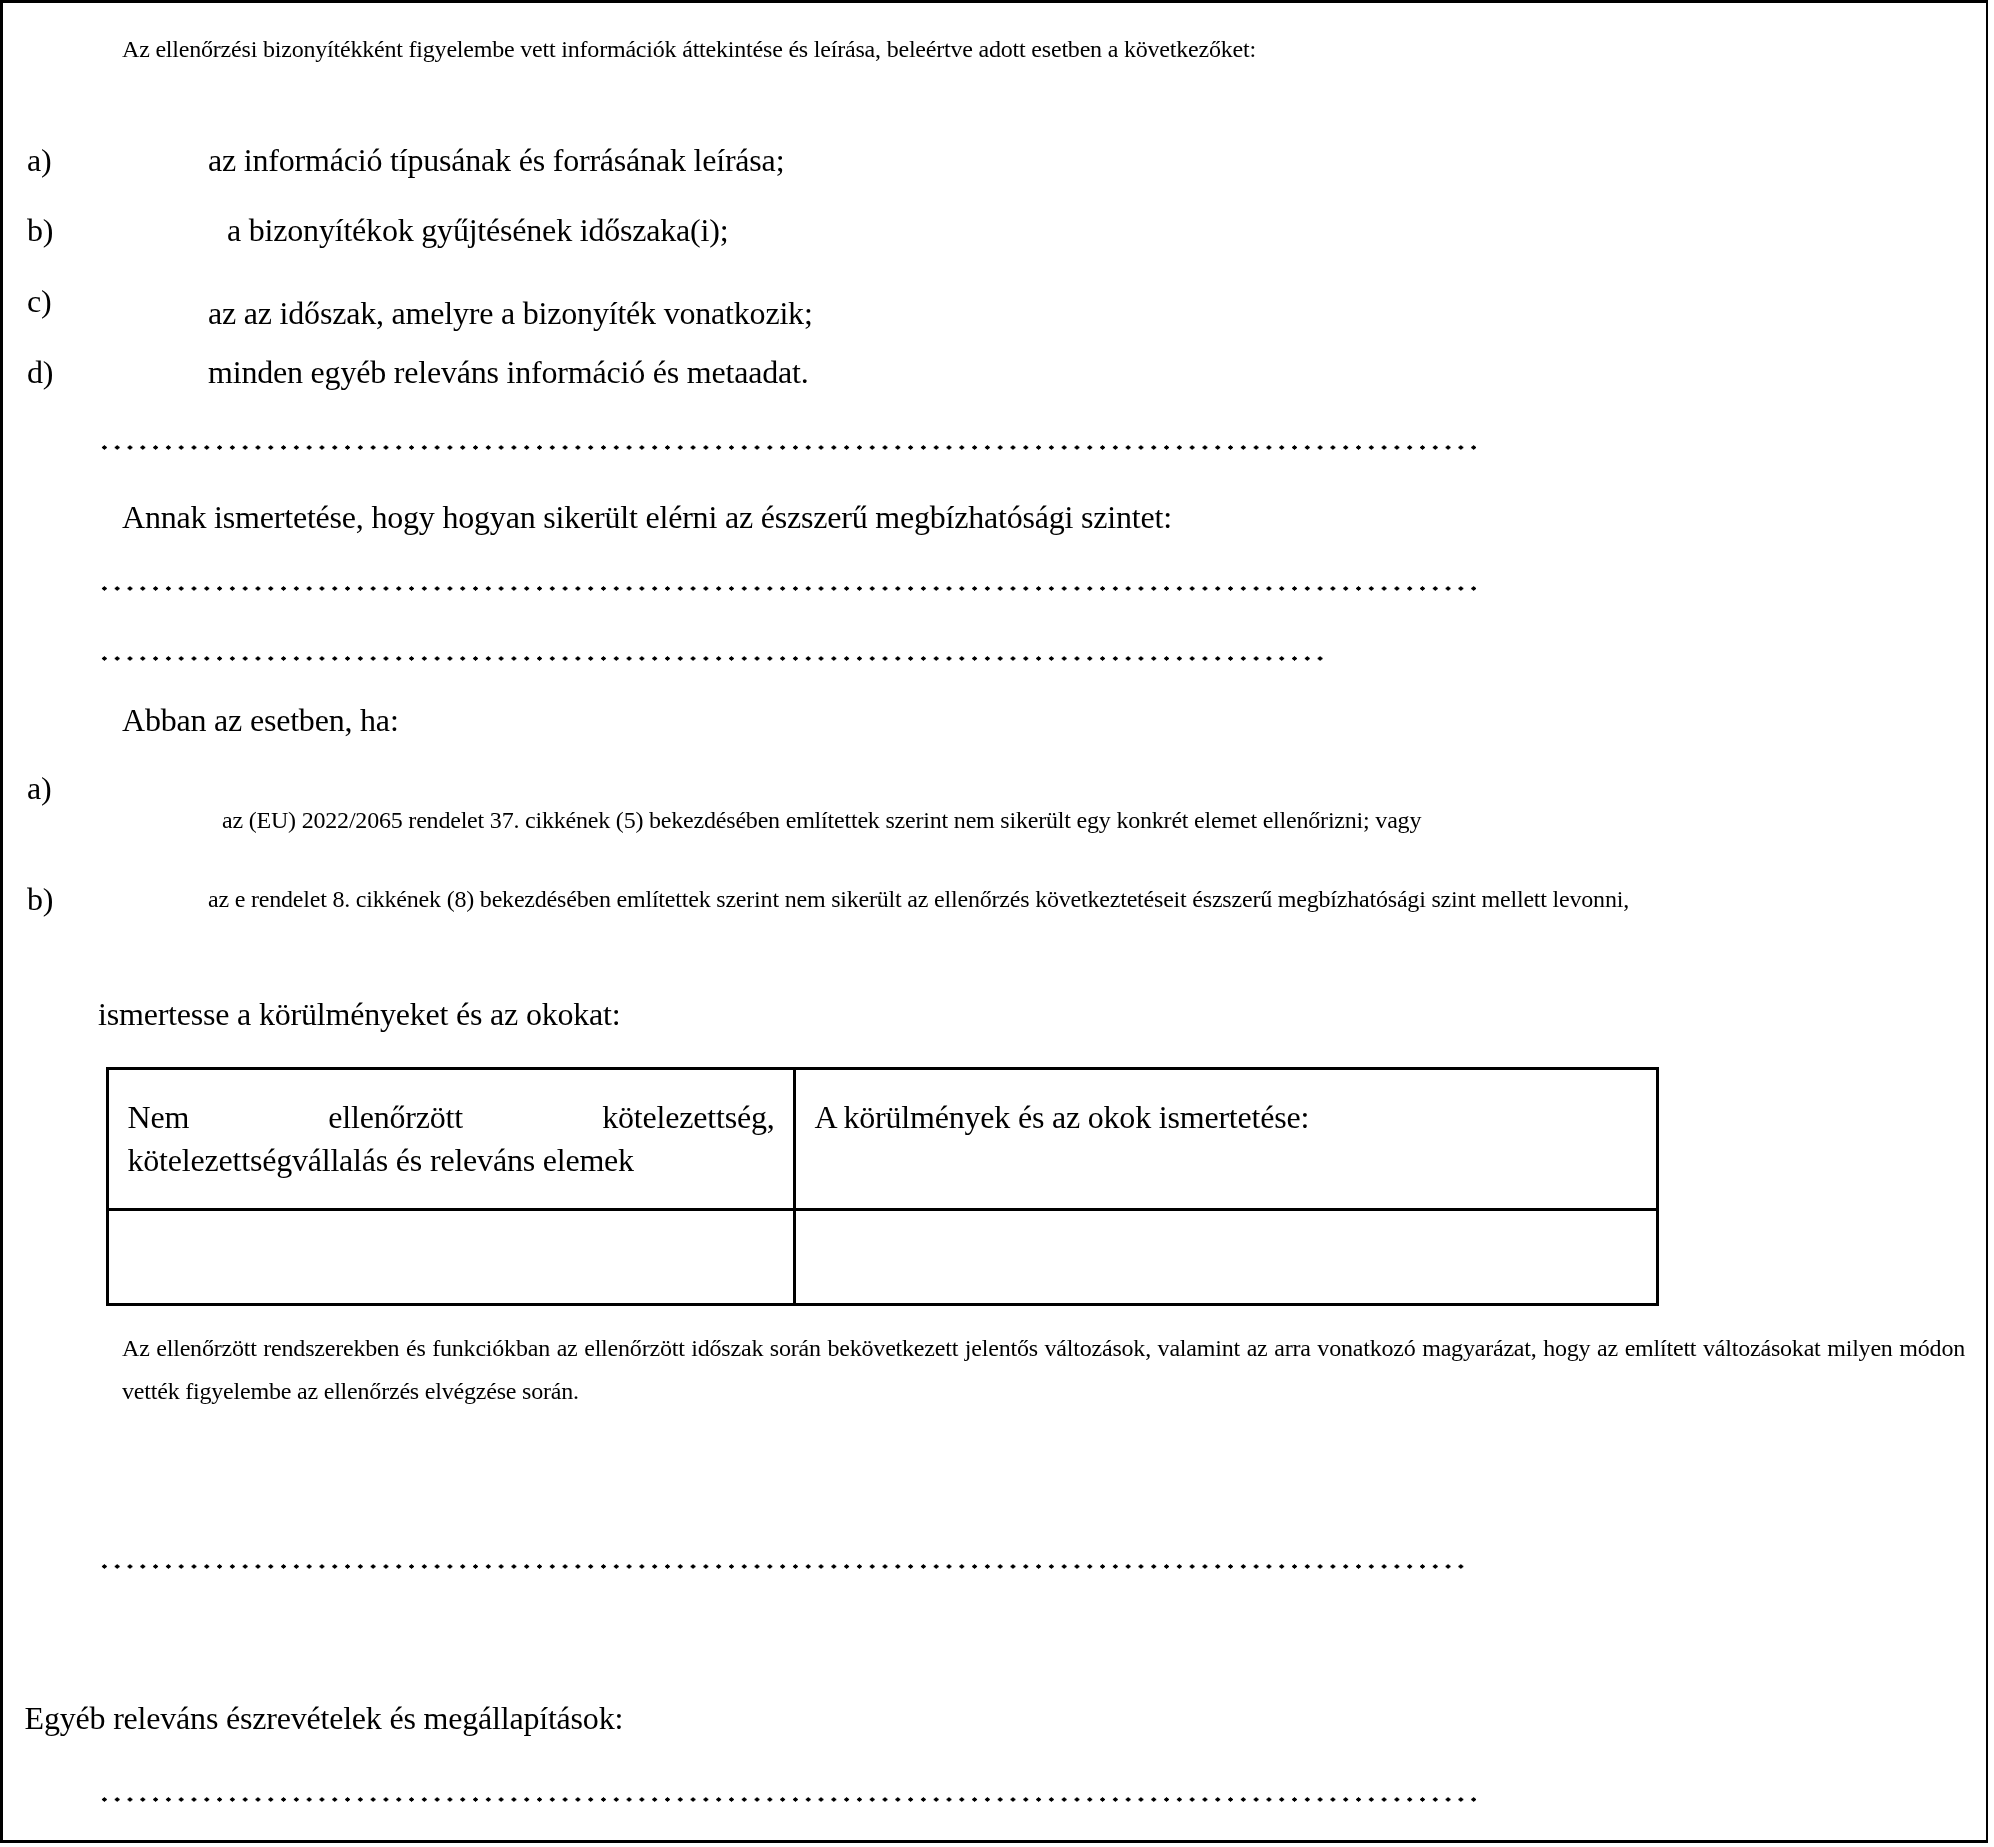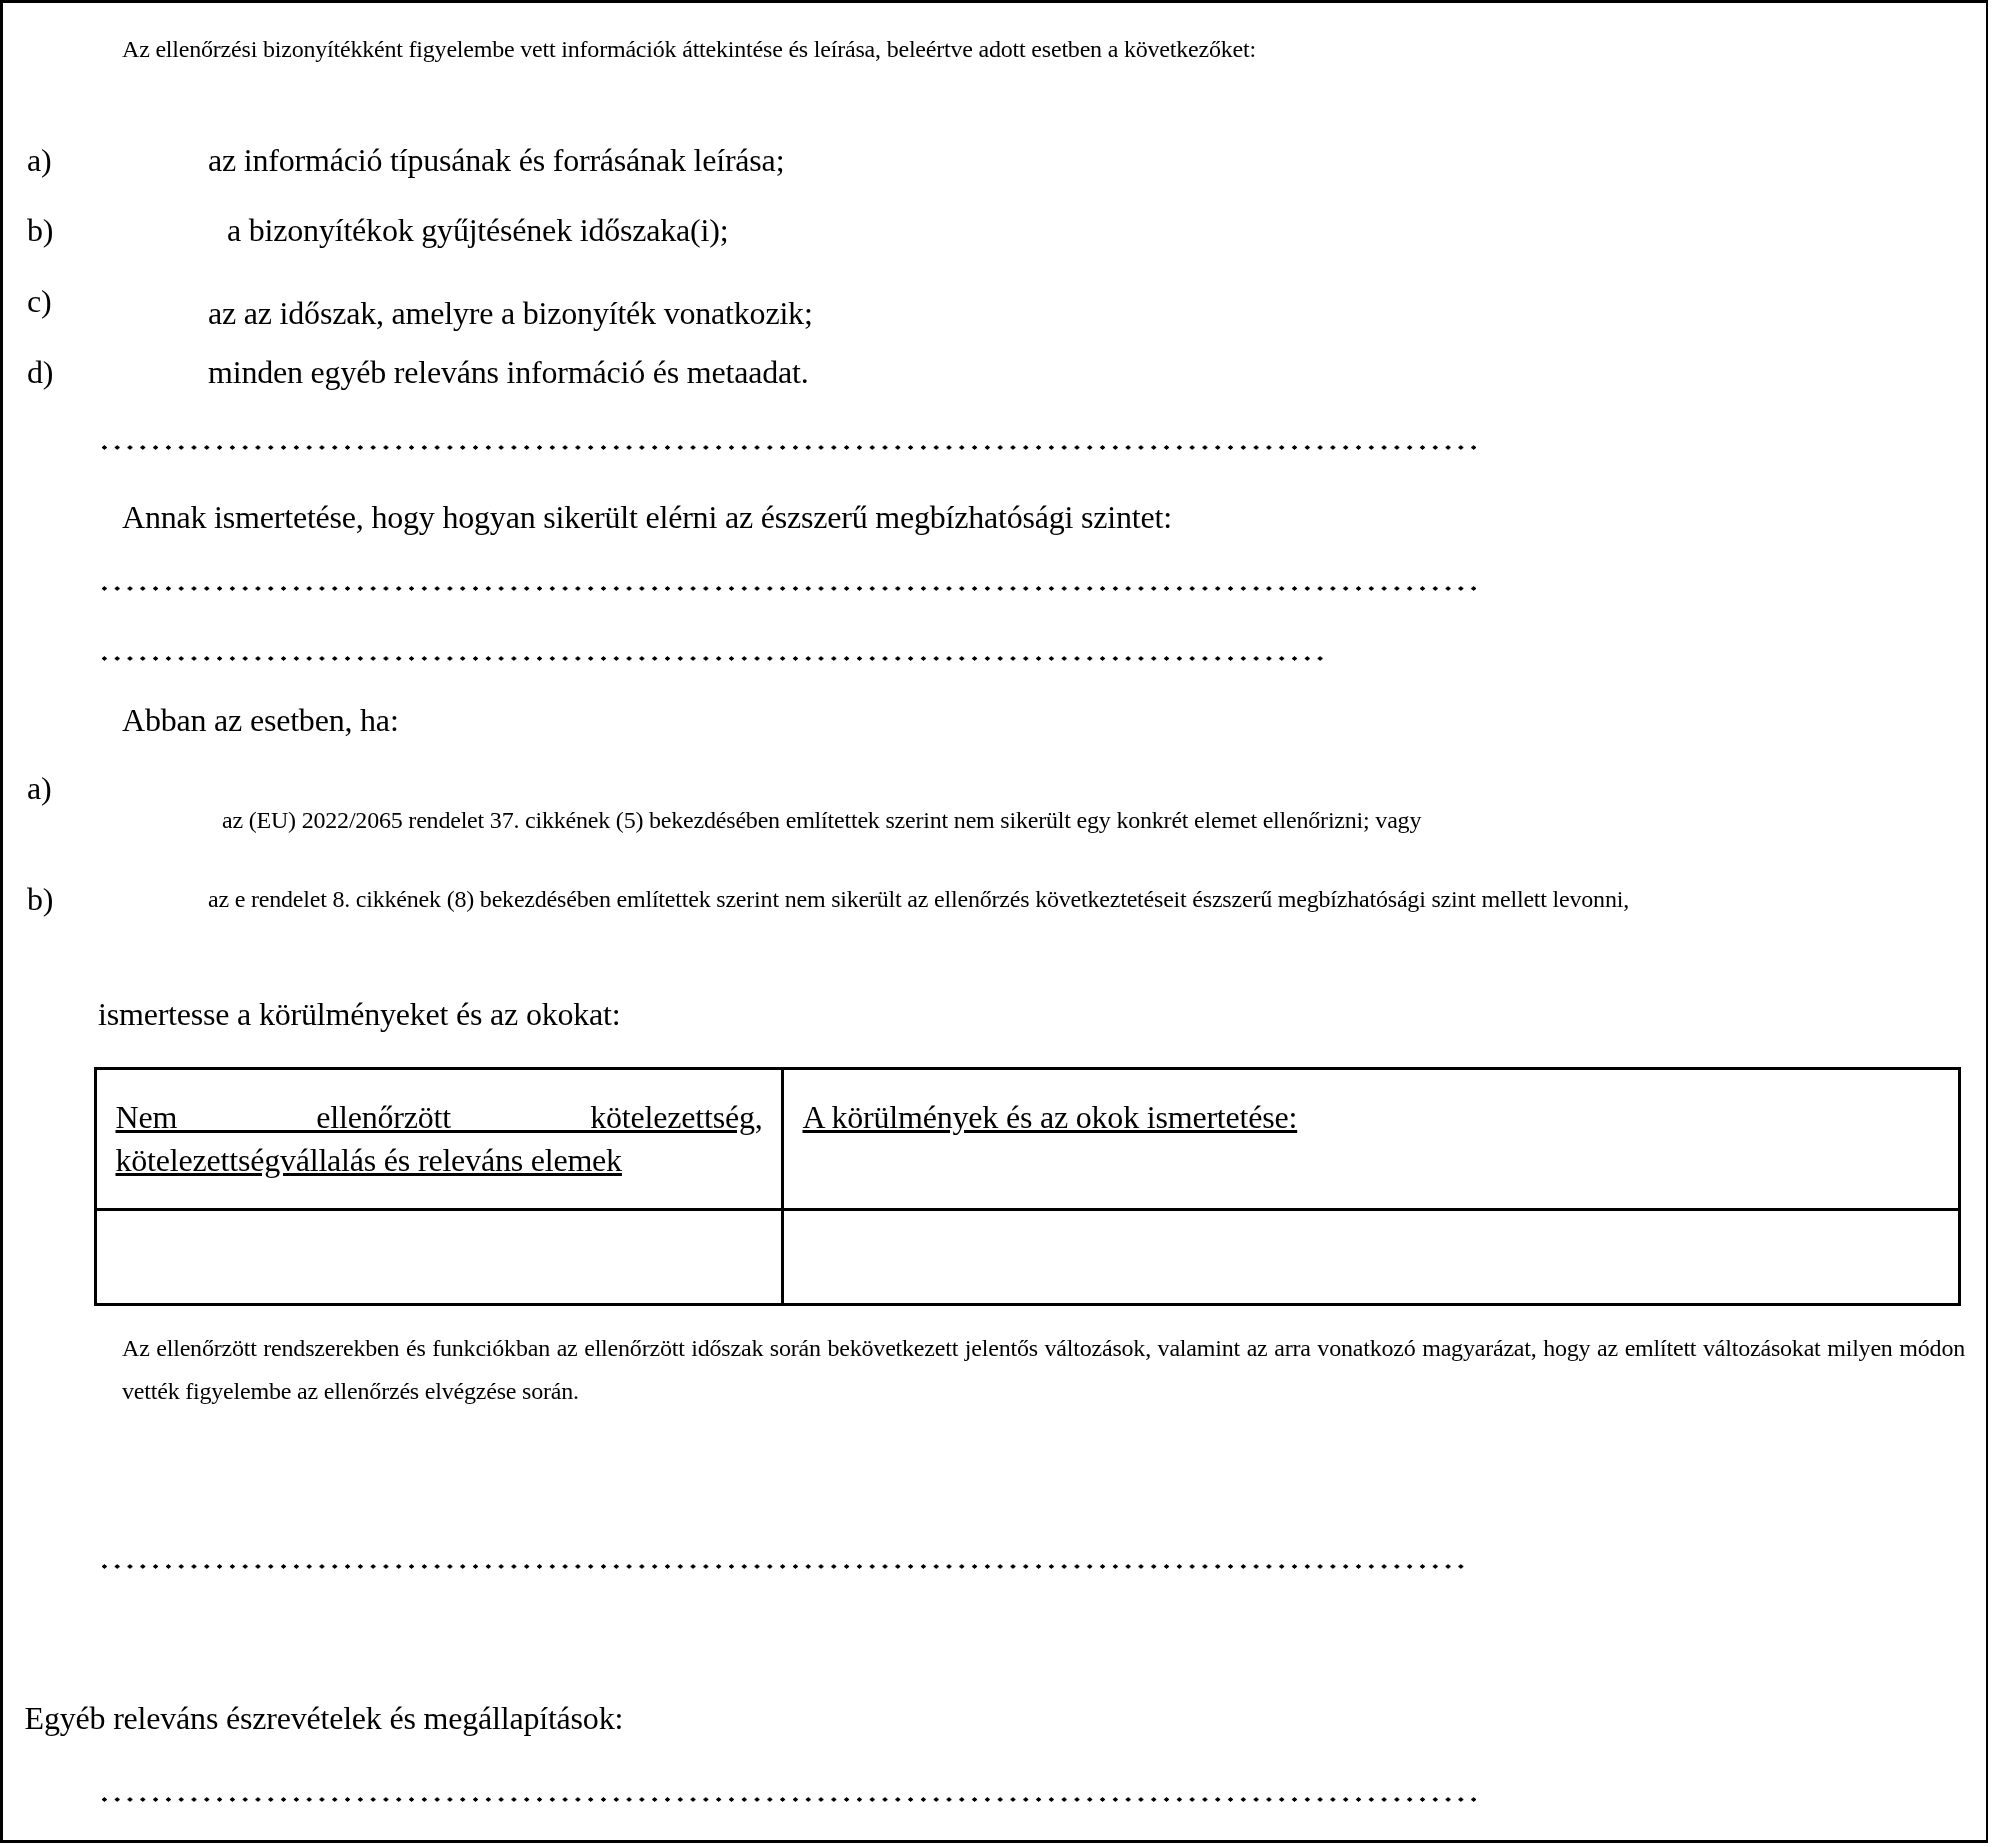--- a/index.html
+++ b/index.html
@@ -6,21 +6,21 @@
   body { width: 1995px; height: 1848px; position: relative; overflow: hidden;
          font-family: "Liberation Serif", "DejaVu Serif", serif; color: #000; }
   .frame { position: absolute; left: 0; top: 0; width: 1988px; height: 1843px;
            border-top: 3.8px solid #000; border-left: 3.8px solid #000;
            border-bottom: 3.8px solid #000; border-right: 2.3px solid #000; box-sizing: border-box; }
   .t { position: absolute; font-size: 32px; line-height: 43px; white-space: nowrap; letter-spacing: -0.2px; }
   .para { position: absolute; font-size: 24px; line-height: 43px; text-align: justify; text-align-last: left; letter-spacing: -0.2px; }
   .dots { position: absolute; overflow: hidden; height: 15.4px;
           background-image: radial-gradient(circle, #000 2px, transparent 2.3px);
           background-size: 12.8px 15.4px; background-repeat: repeat-x; }
-  table.form { position: absolute; left: 94px; top: 1067px; width: 1867px; border-collapse: collapse; text-decoration: underline; }
+  table.form { position: absolute; left: 106px; top: 1067px; width: 1553px; border-collapse: collapse; }
   table.form td { border: 3.1px solid #000; vertical-align: top; font-size: 32px; line-height: 43px;
                   padding: 26px 18.5px 0 18.5px; box-sizing: border-box; letter-spacing: -0.2px; }
   table.form td.c1 { width: 687px; border-right-width: 2.3px; }
   table.form tr.head td { height: 141px; }
   table.form tr.row td { height: 95px; }
   .jl { text-align: justify; text-align-last: left; }
 </style>
 </head>
 <body>
 

